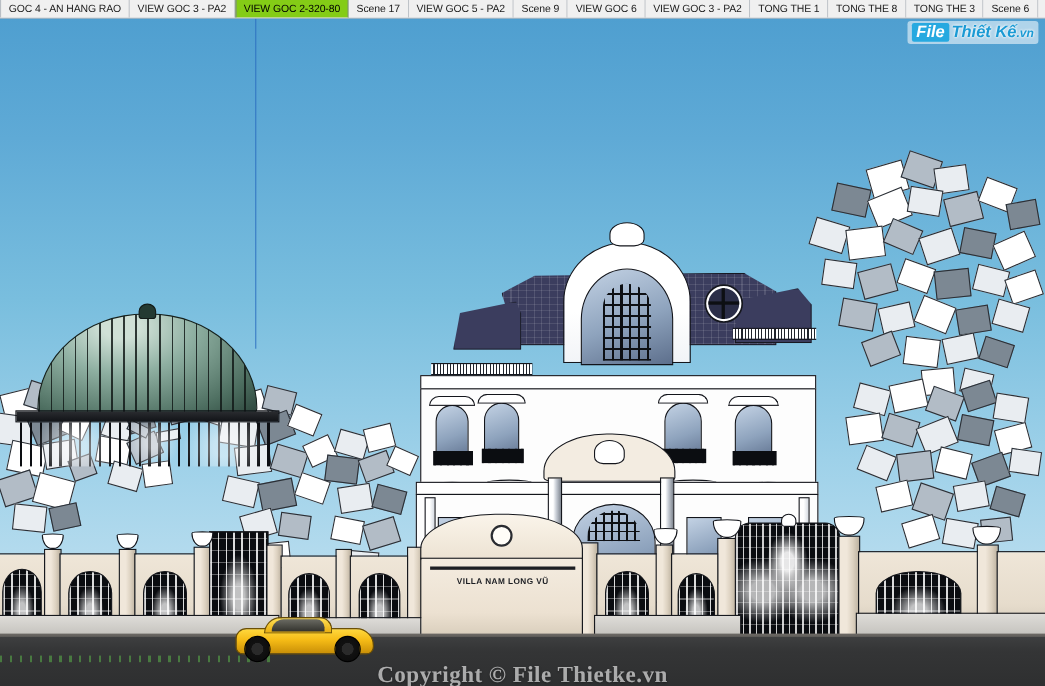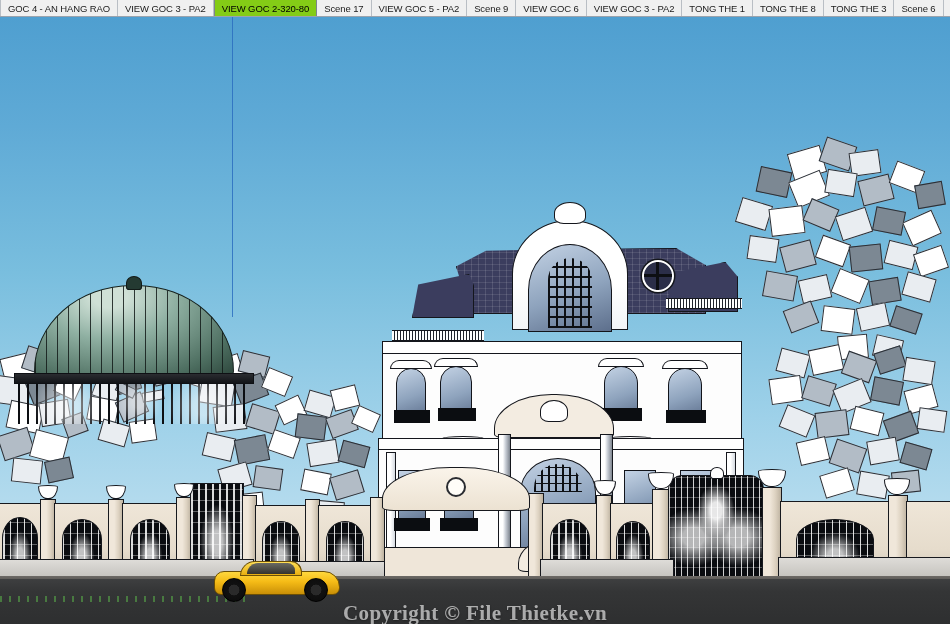--- a/index.html
+++ b/index.html
@@ -614,29 +614,39 @@
     <div class="urn" style="left:174px; bottom:82px; width:20px; height:14px;"></div>
     <div class="urn" style="left:594px; bottom:84px; width:22px; height:15px;"></div>
     <div class="urn" style="left:648px; bottom:90px; width:26px; height:17px;"></div>
     <div class="urn" style="left:758px; bottom:92px; width:28px; height:18px;"></div>
     <div class="urn" style="left:884px; bottom:84px; width:26px; height:17px;"></div>
   </div>
 
   <div id="sign-crest">
     <div class="ring"></div>
   </div>
+  <div id="sign">
+    <div id="sign-bar"></div>
+    <div id="sign-text">VILLA NAM LONG VŨ</div>
+  </div>
 
   <div id="kerb"></div>
   <div id="ground"></div>
   <div id="grass-dots"></div>
 
   <div id="car">
     <div id="car-body"></div>
     <div id="car-cabin"></div>
     <div id="car-glass"></div>
     <div class="wheel front"></div>
     <div class="wheel rear"></div>
   </div>
 
   <div id="wm-center">Copyright © File Thietke.vn</div>
 
+  <div id="logo">
+    <span id="logo-file">File</span>
+    <span id="logo-rest">
+      <span>Thiết Kế</span><span class="vn">.vn</span>
+    </span>
+  </div>
 
 </div>
 
 </body></html>

